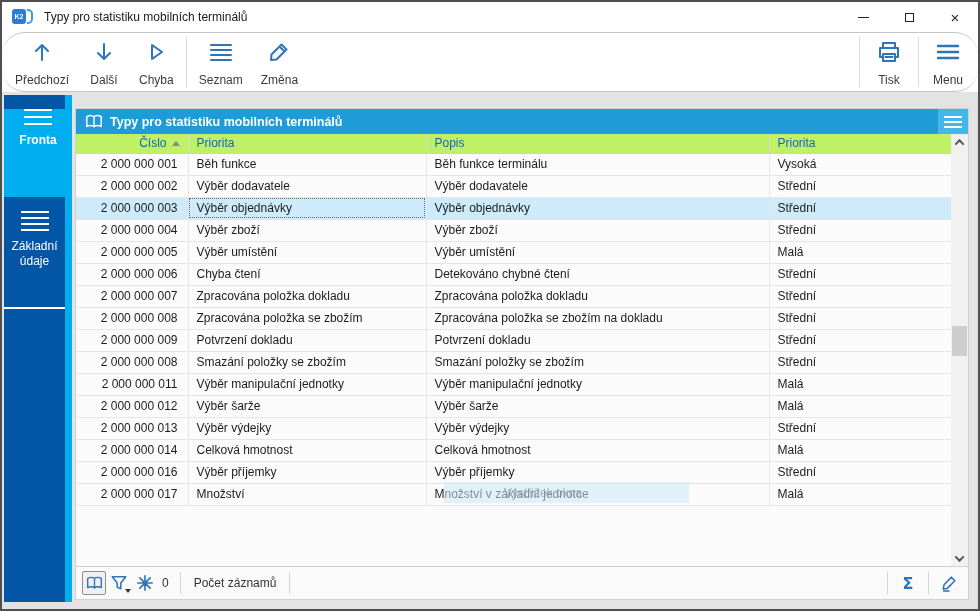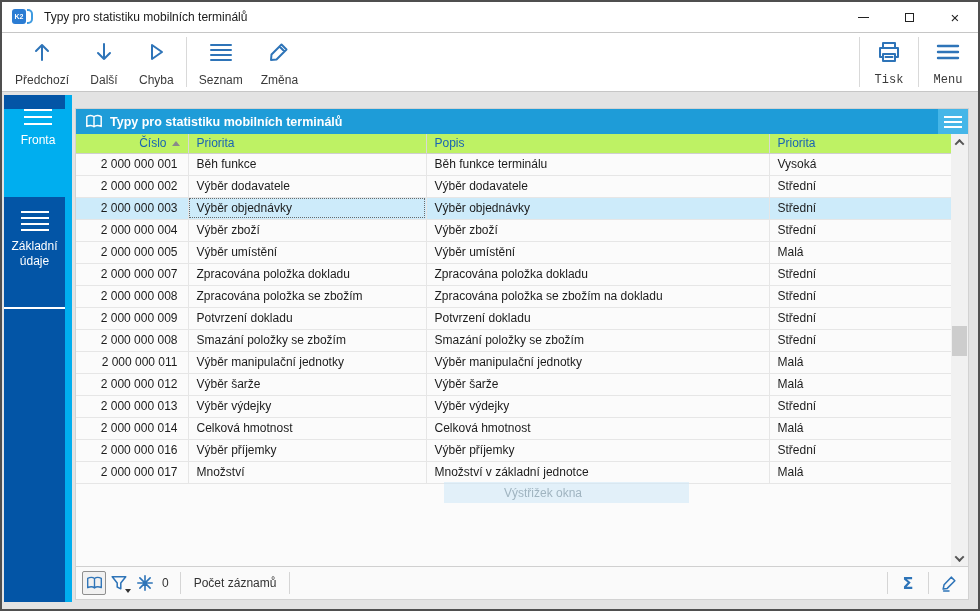--- a/index.html
+++ b/index.html
@@ -18,39 +18,39 @@
   .title-text { font-size:12px; color:#1A1A1A; }
   .caption-btns { margin-left:auto; display:flex; height:30px; }
   .cap-btn { width:46px; height:30px; display:flex; align-items:center; justify-content:center;
              color:#222; cursor:default; }
   .glyph-min { width:11px; height:1px; background:#222; }
   .glyph-max { width:9px; height:9px; border:1px solid #222; }
   .glyph-close { font-size:15px; line-height:1; }
 
   
   .toolbar { height:60px; border-top:1px solid #C6C6C6; border-bottom:1px solid #C6C6C6;
-             display:flex; align-items:stretch; background:#FFF; padding:0 4px; }
+             display:flex; align-items:stretch; background:#FFF; padding:0 4px;border-radius:23px; }
   .tb-btn { min-width:52px; padding:6px 9px 4px; display:flex; flex-direction:column;
             align-items:center; justify-content:space-between; cursor:default; }
   .tb-btn .ic { height:26px; display:flex; align-items:center; justify-content:center; }
   .tb-btn .lbl { font-size:12px; color:#3A3A3A; white-space:nowrap; }
   .tb-sep { width:1px; background:#D9D9D9; margin:4px 3px; }
-  .tb-right { margin-left:auto; display:flex;font-family:Liberation Mono, monospace; }
+  .tb-right { margin-left:auto; display:flex; }
   svg.blue { stroke:#2E74B8; fill:none; stroke-width:2; stroke-linecap:round; stroke-linejoin:round; }
 
   
   .content { position:relative; height:517px; background:#E3E3E3; }
 
   
   .sidebar { position:absolute; left:2px; top:3px; width:68px; height:507px; background:#0355A6; }
   .sidebar .edge-strip { position:absolute; right:0; top:0; bottom:0; width:7px; background:#00AEEF; }
   .side-tab { position:relative; width:100%; color:#FFF; text-align:center; cursor:default; }
   .side-tab .bars { margin:14px auto 8px; width:28px; }
   .side-tab .bars div { height:2px; background:#FFF; margin-bottom:5px; }
-  .tab-fronta { height:88px; background:#00AEEF; z-index:2; }
+  .tab-fronta { height:88px; background:#00AEEF; z-index:2;font-weight:bold; }
   .tab-zakladni { height:98px; background:#0355A6; width:61px; border-bottom:2px solid #FFF; z-index:2; }
   .tab-zakladni .bars div { margin-bottom:4px; }
   .side-tab .tlabel { font-size:12px; line-height:1.25; }
 
   
   .panel { position:absolute; left:73px; top:16px; width:894px; height:492px; background:#FBFBFB;
            border:1px solid #D2D2D2; }
   .panel-header { position:absolute; left:0; top:0; right:0; height:25px; background:#1E9CD8;
                   display:flex; align-items:center; color:#FFF; }
   .panel-header .ph-icon { margin:0 7px 0 9px; display:flex; }
@@ -278,20 +278,26 @@
                 <td>Výběr zboží</td>
                 <td>Střední</td>
               </tr>
               <tr>
                 <td>2 000 000 005</td>
                 <td>Výběr umístění</td>
                 <td>Výběr umístění</td>
                 <td>Malá</td>
               </tr>
               <tr>
+                <td>2 000 000 006</td>
+                <td>Chyba čtení</td>
+                <td>Detekováno chybné čtení</td>
+                <td>Střední</td>
+              </tr>
+              <tr>
                 <td>2 000 000 007</td>
                 <td>Zpracována položka dokladu</td>
                 <td>Zpracována položka dokladu</td>
                 <td>Střední</td>
               </tr>
               <tr>
                 <td>2 000 000 008</td>
                 <td>Zpracována položka se zbožím</td>
                 <td>Zpracována položka se zbožím na dokladu</td>
                 <td>Střední</td>

